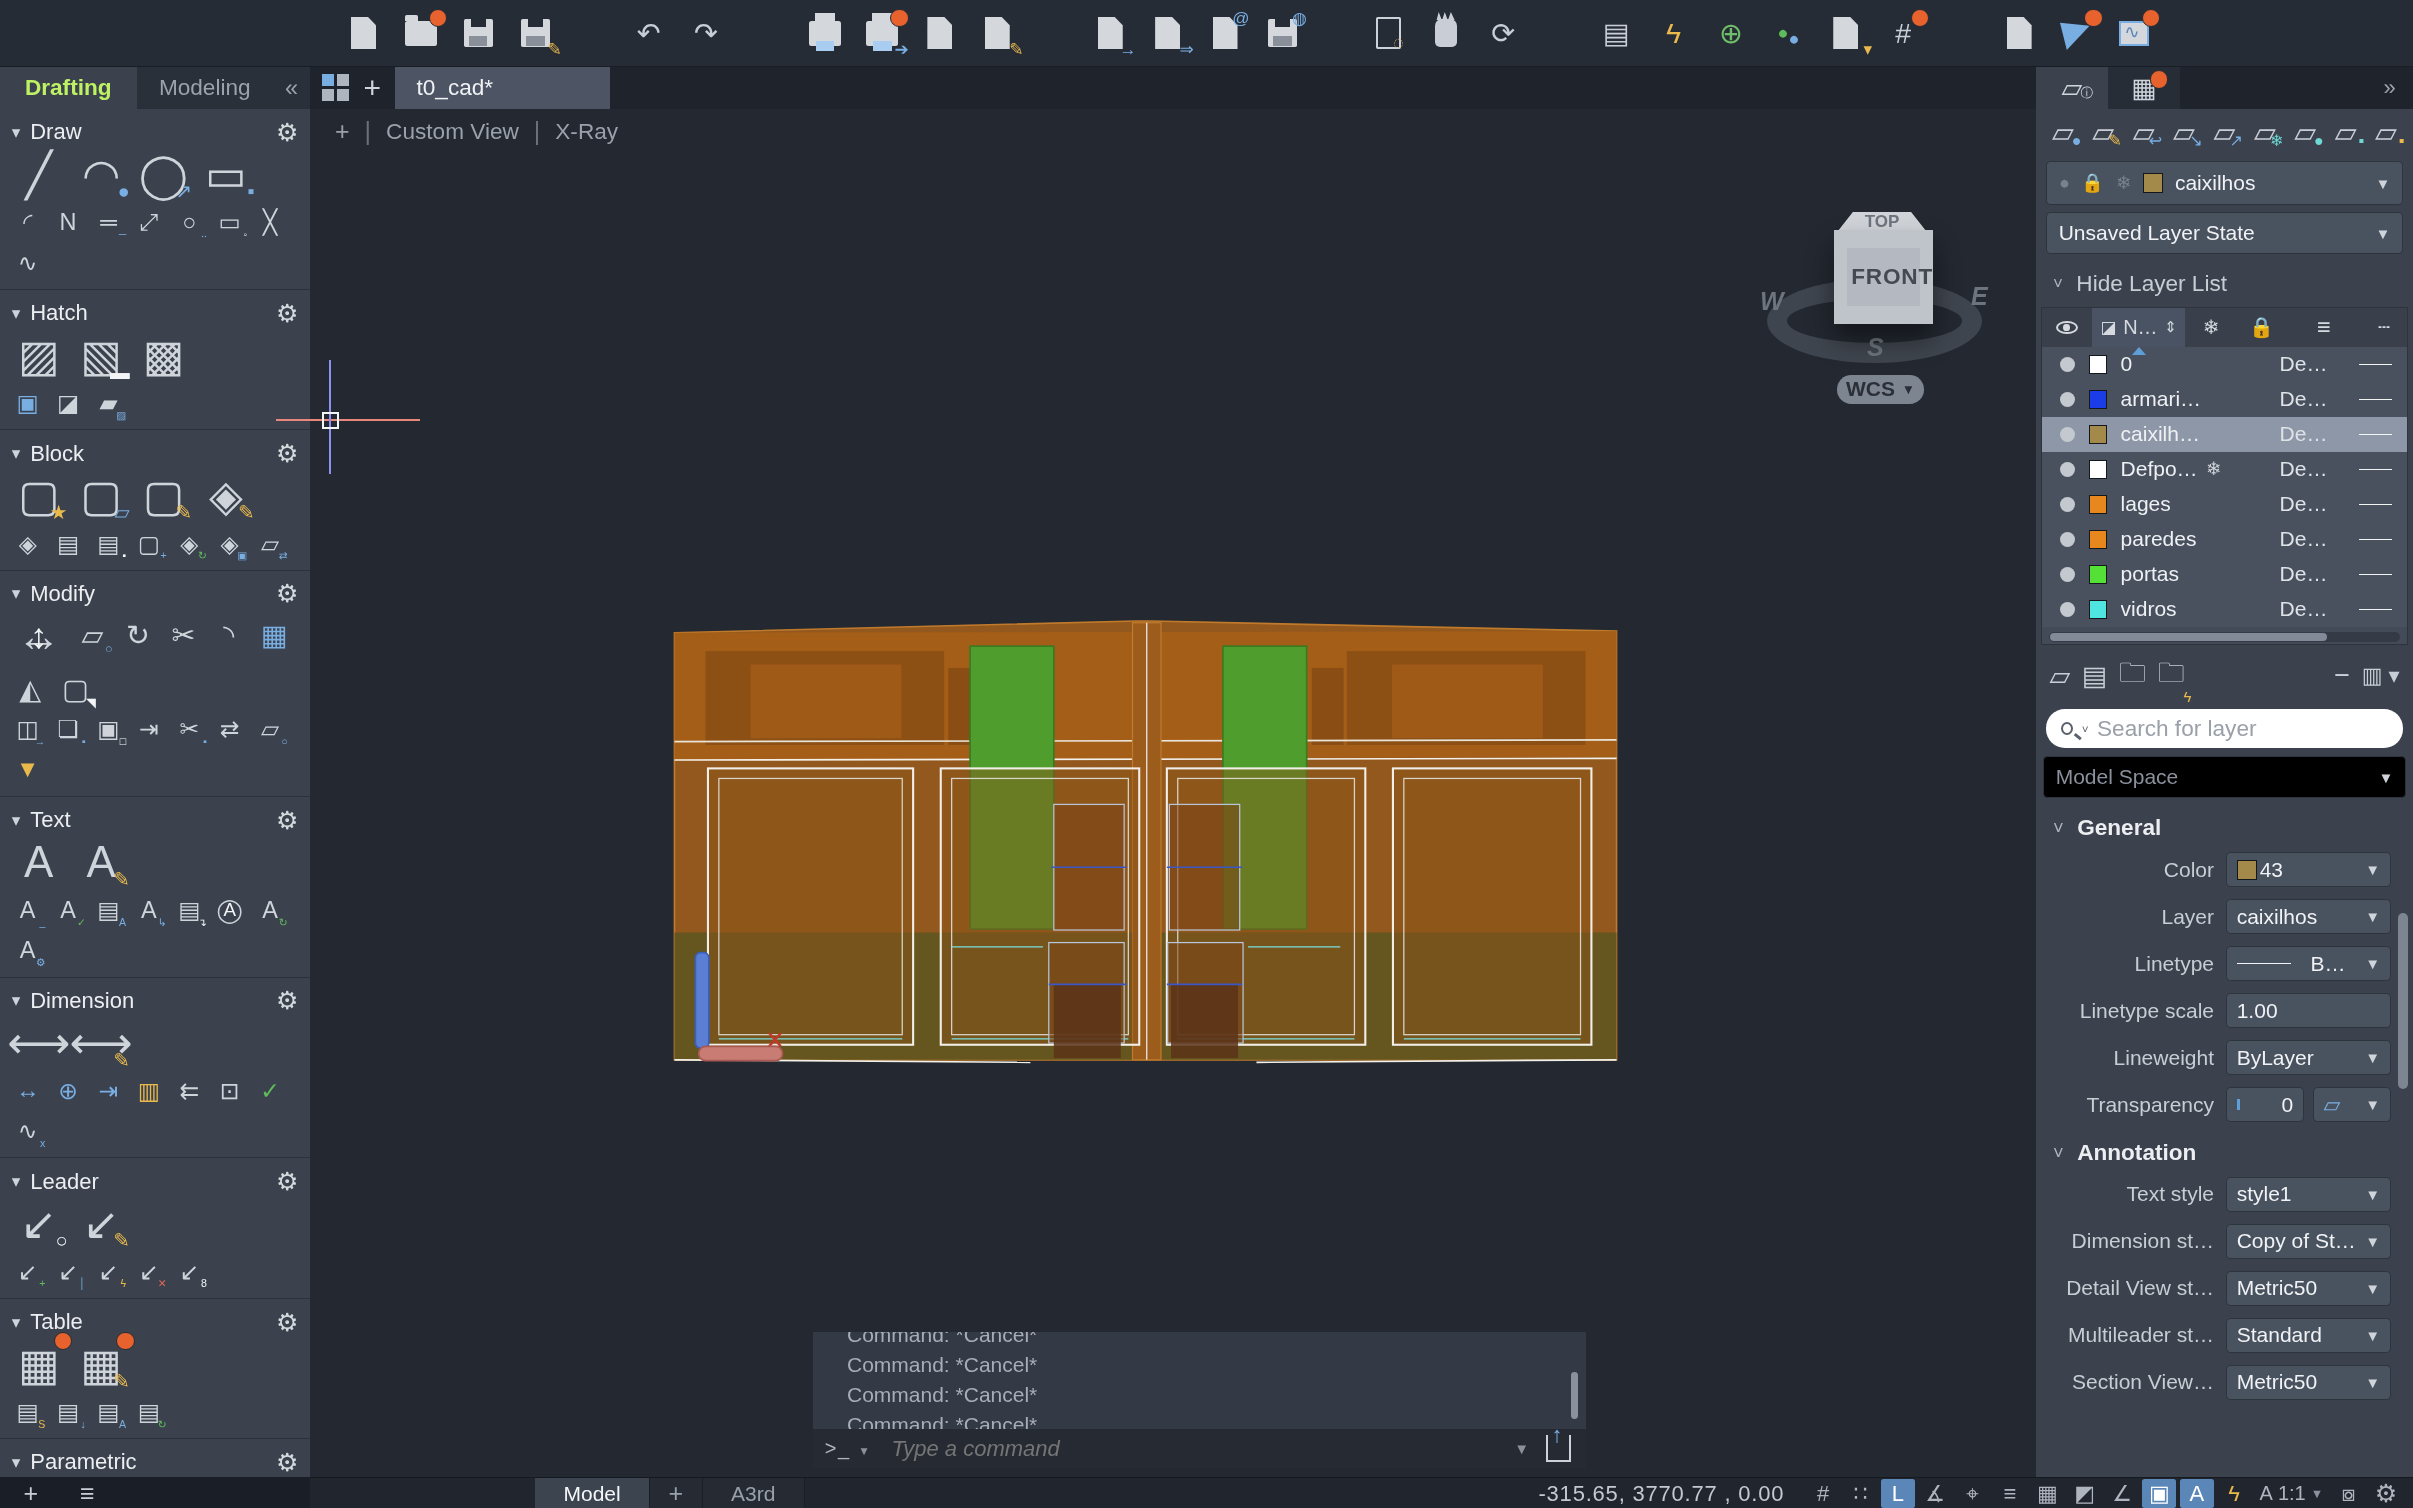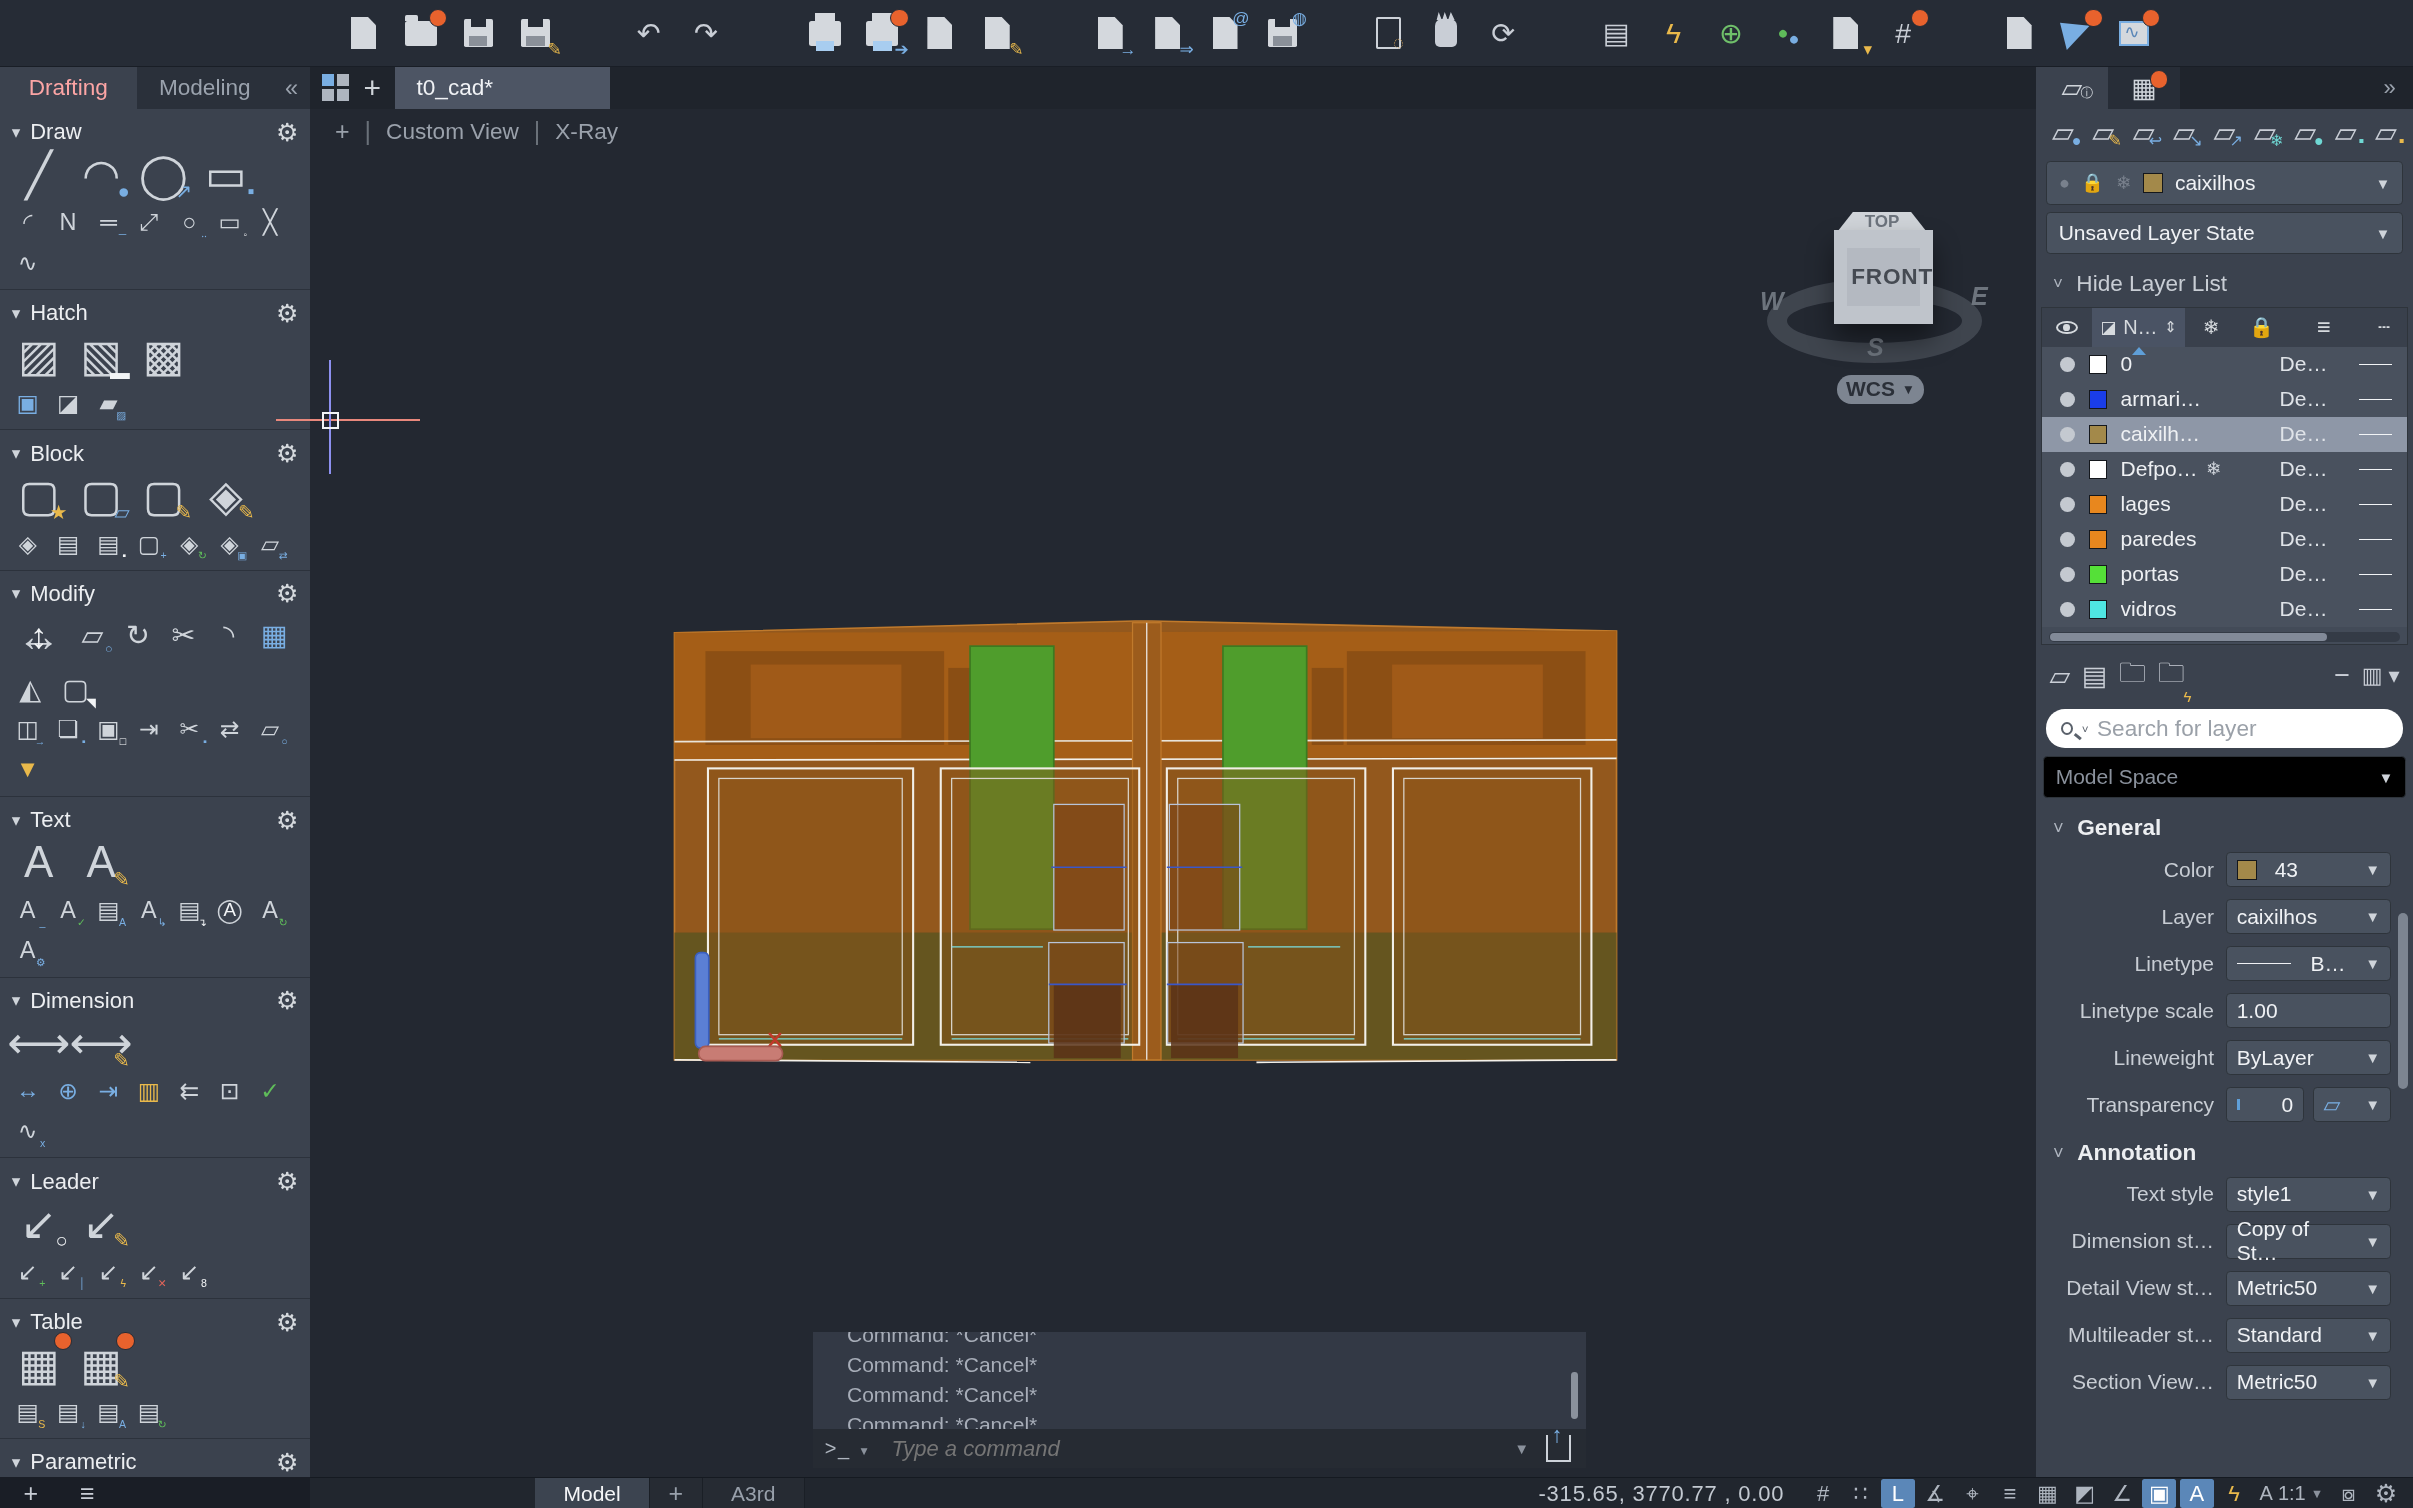--- a/index.html
+++ b/index.html
@@ -52,21 +52,21 @@
   .plus-ic { color:#cfd4da; font-size:30px; margin:0 13.4px; }
   #filetab { height:42px; min-width:215px; background:#4d5564; color:#f0f2f5; font-size:22.6px;
              display:flex; align-items:center; padding:4px 22px; }
 
   
   #sidebar { position:absolute; left:0; top:67px; width:310px; height:1441px;
              background:#3b424e; display:flex; flex-direction:column; }
   #side-tabs { height:42px; display:flex; background:#262c36; flex:none; }
   .side-tab { flex:1; display:flex; align-items:center; justify-content:center;
               font-size:22.6px; color:#9aa2ad; background:#2a303a; }
-  .side-tab.active { background:#3b424e; color:#fca5a5; }
+  .side-tab.active { background:#3b424e; color:#bef264;font-weight:bold; }
   #collapse-btn { width:37px; display:flex; align-items:center; justify-content:center;
                   color:#9aa2ad; font-size:23.5px; background:#2a303a; }
   .panel { border-bottom:1.7px solid #2c323c; padding:8.4px 11.7px 10px 11.7px; flex:none; }
   .panel-head { display:flex; align-items:center; height:30px; }
   .panel-head .tri { color:#cfd4da; font-size:17px; margin-right:10px; }
   .panel-head .ttl { font-size:22px; color:#eceef1; }
   .panel-head .gear { margin-left:auto; color:#d6dade; font-size:25px; }
   .tool-rows { display:flex; flex-direction:column; gap:5px; }
   .tool-row { display:flex; align-items:center; gap:8.4px; flex-wrap:wrap; }
   .ti { position:relative; display:flex; align-items:center; justify-content:center;
@@ -190,21 +190,21 @@
   #prop-edit { margin-left:auto; margin-right:15px; position:relative; width:25px; height:28.5px; background:#aeb5bf;
                clip-path:polygon(0 0,100% 0,100% 100%,0 100%); }
   #prop-edit::after { content:"✎"; position:absolute; right:-6.7px; bottom:-5px; font-size:20px; color:#8a9099; }
   #space-sel { margin:5px 7px; height:42px; padding:0 11.7px; color:#8a919c; background:#000000; }
   .sect-head { display:flex; align-items:center; gap:13.4px; padding:11.7px 17px 5px 17px; }
   .sect-head .chev { color:#aeb5bf; font-size:18.4px; }
   .sect-head .nm { font-size:22.6px; font-weight:bold; color:#eceef1; }
   .prow { display:flex; align-items:center; height:47px; padding-right:22px; }
   .plabel { width:178px; text-align:right; margin-right:11.7px; font-size:21px; color:#c8cdd4; white-space:nowrap;
             overflow:hidden; flex:none; }
-  .pctl { flex:1; height:35px; padding:0 10px; gap:18px; }
+  .pctl { flex:1; height:35px; padding:0 10px; gap:3px; }
   .pctl .ln { width:54px; height:1.7px; background:#f0f2f5; }
   .tr2 { display:flex; flex:1; gap:8.4px; }
   .tr2 .ctl { height:35px; }
   .tick { width:3.4px; height:11.7px; background:#5f9fd8; margin-right:auto; }
   #rp-vscroll { position:absolute; right:5px; top:846px; width:10px; height:176px; border-radius:5px; background:#7d8591; }
 
   
   #statusbar { position:absolute; left:310px; top:1477px; width:2103px; height:32px; background:#21262e;
                border-top:0.8px solid #151a21; display:flex; align-items:center; }
   .lt-tab { height:32px; display:flex; align-items:center; padding:0 28.5px; font-size:21px; color:#98a0ab;

